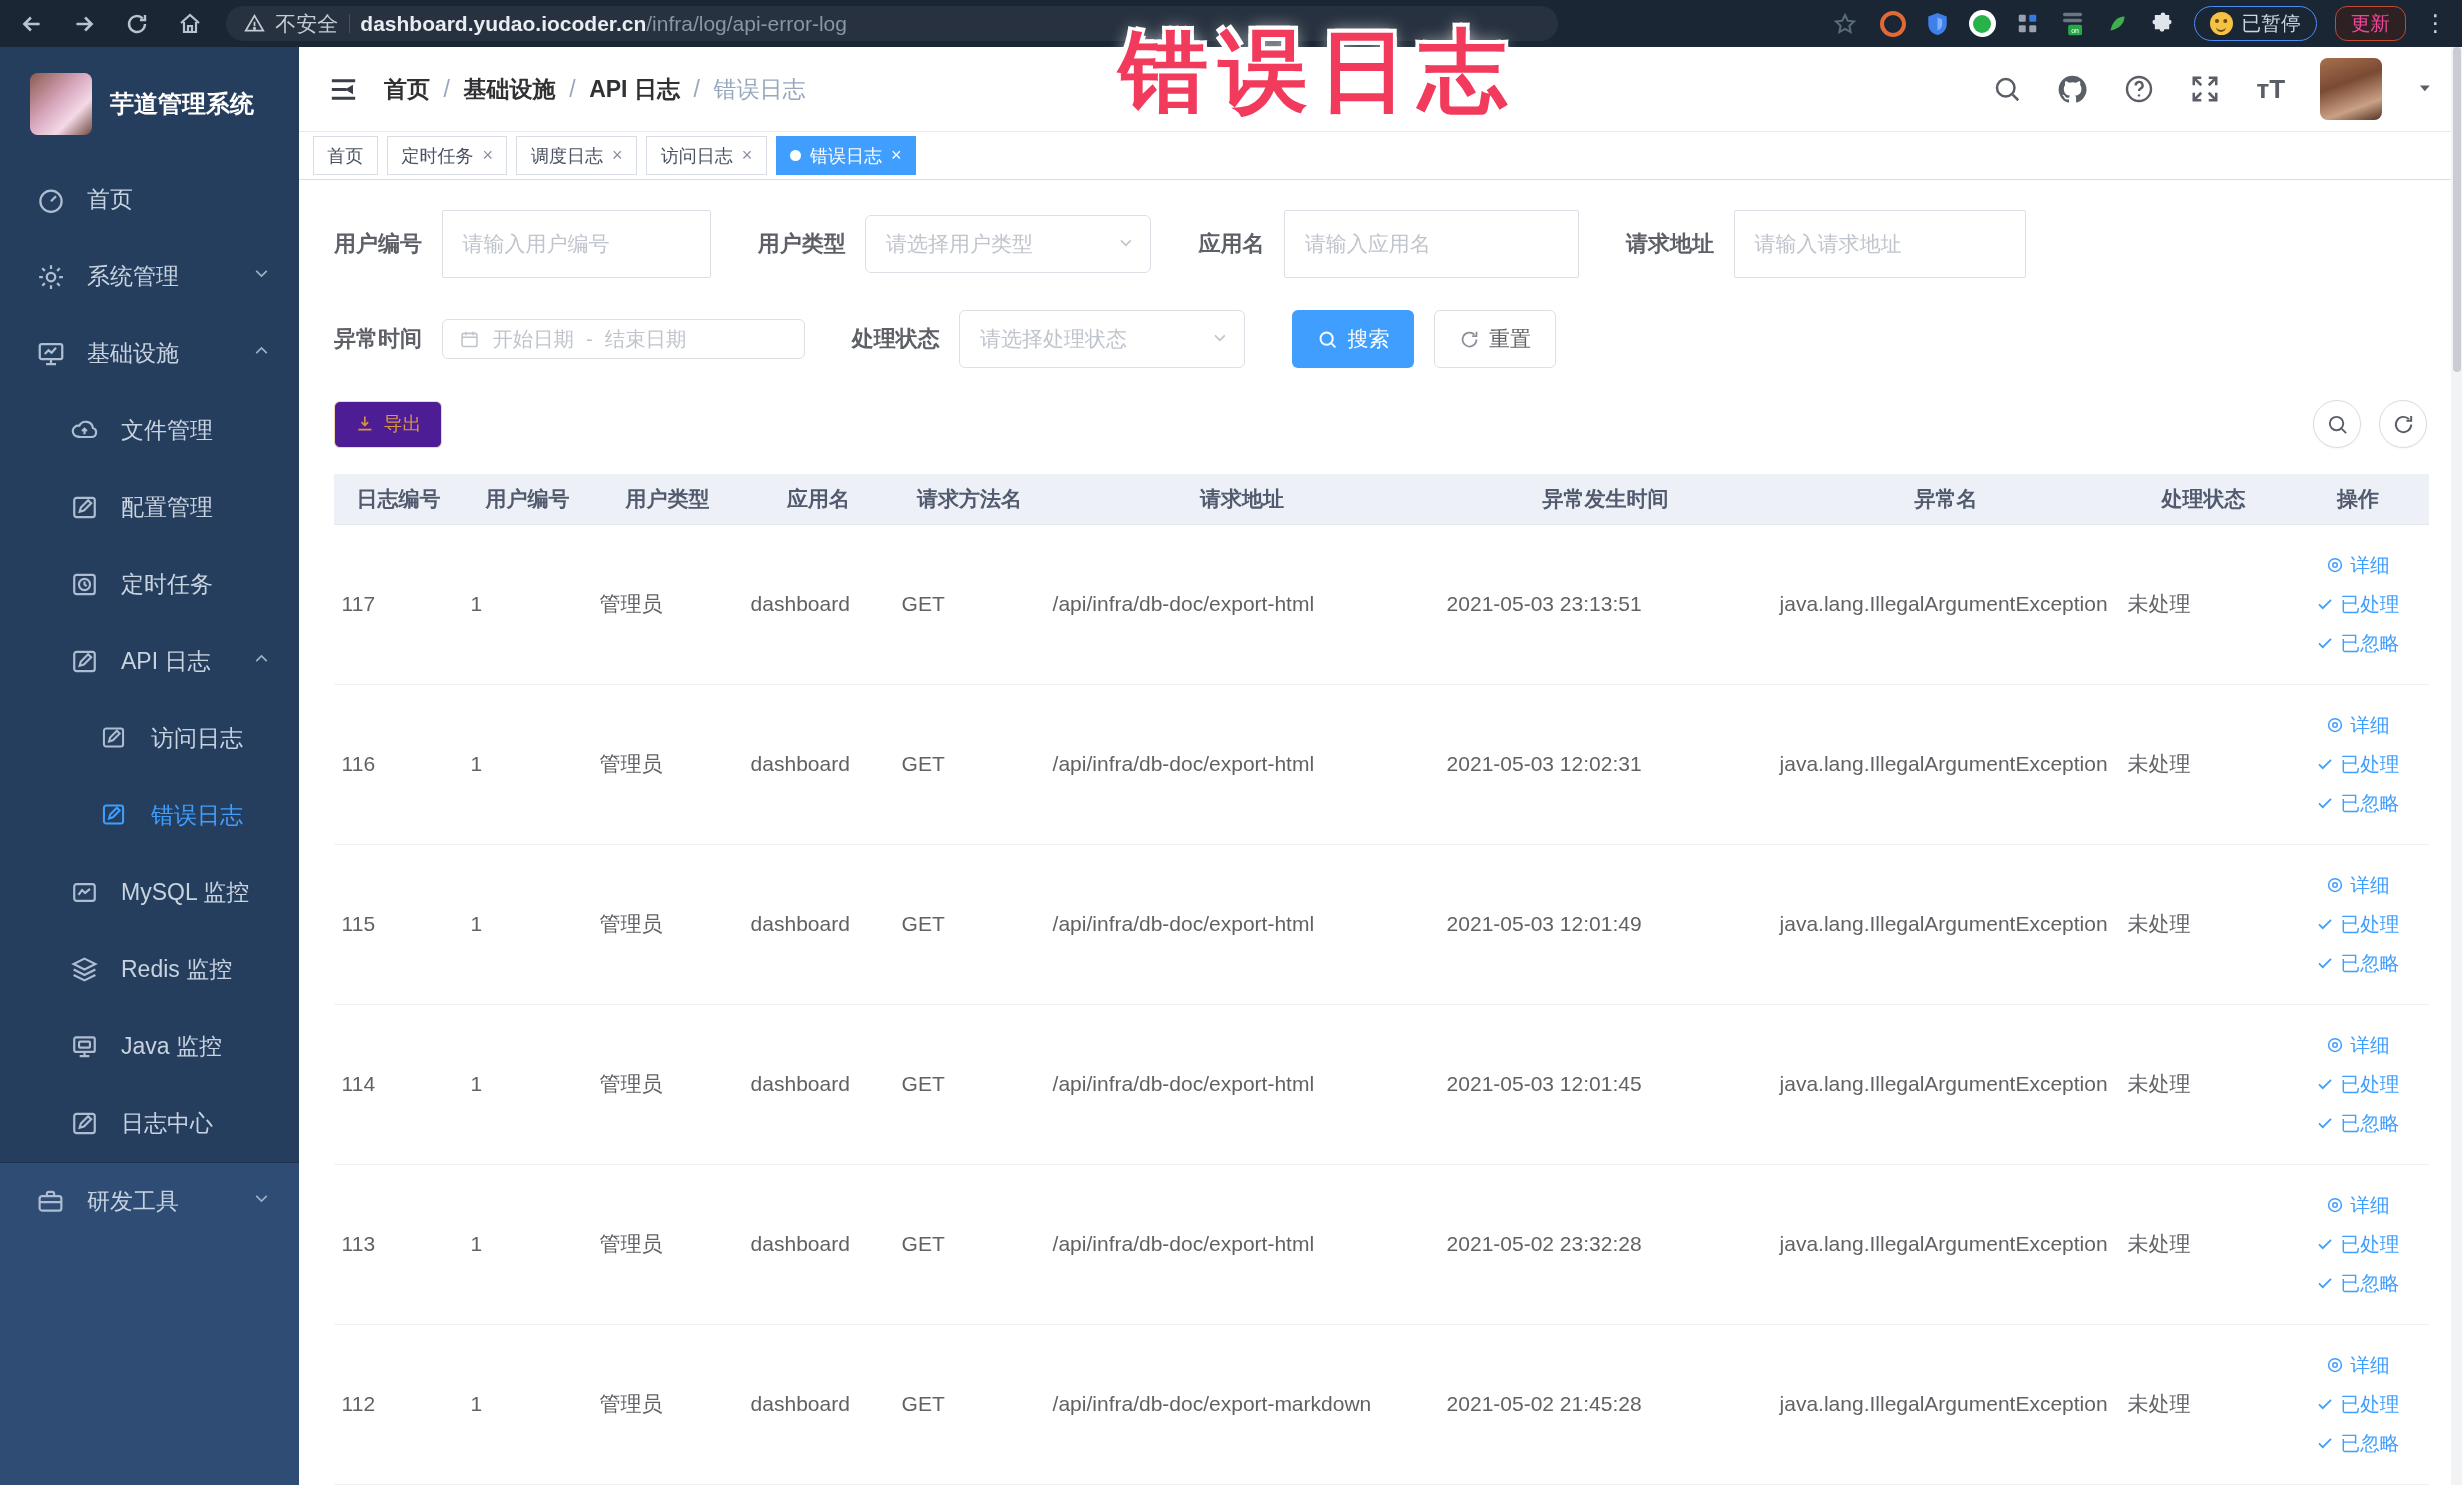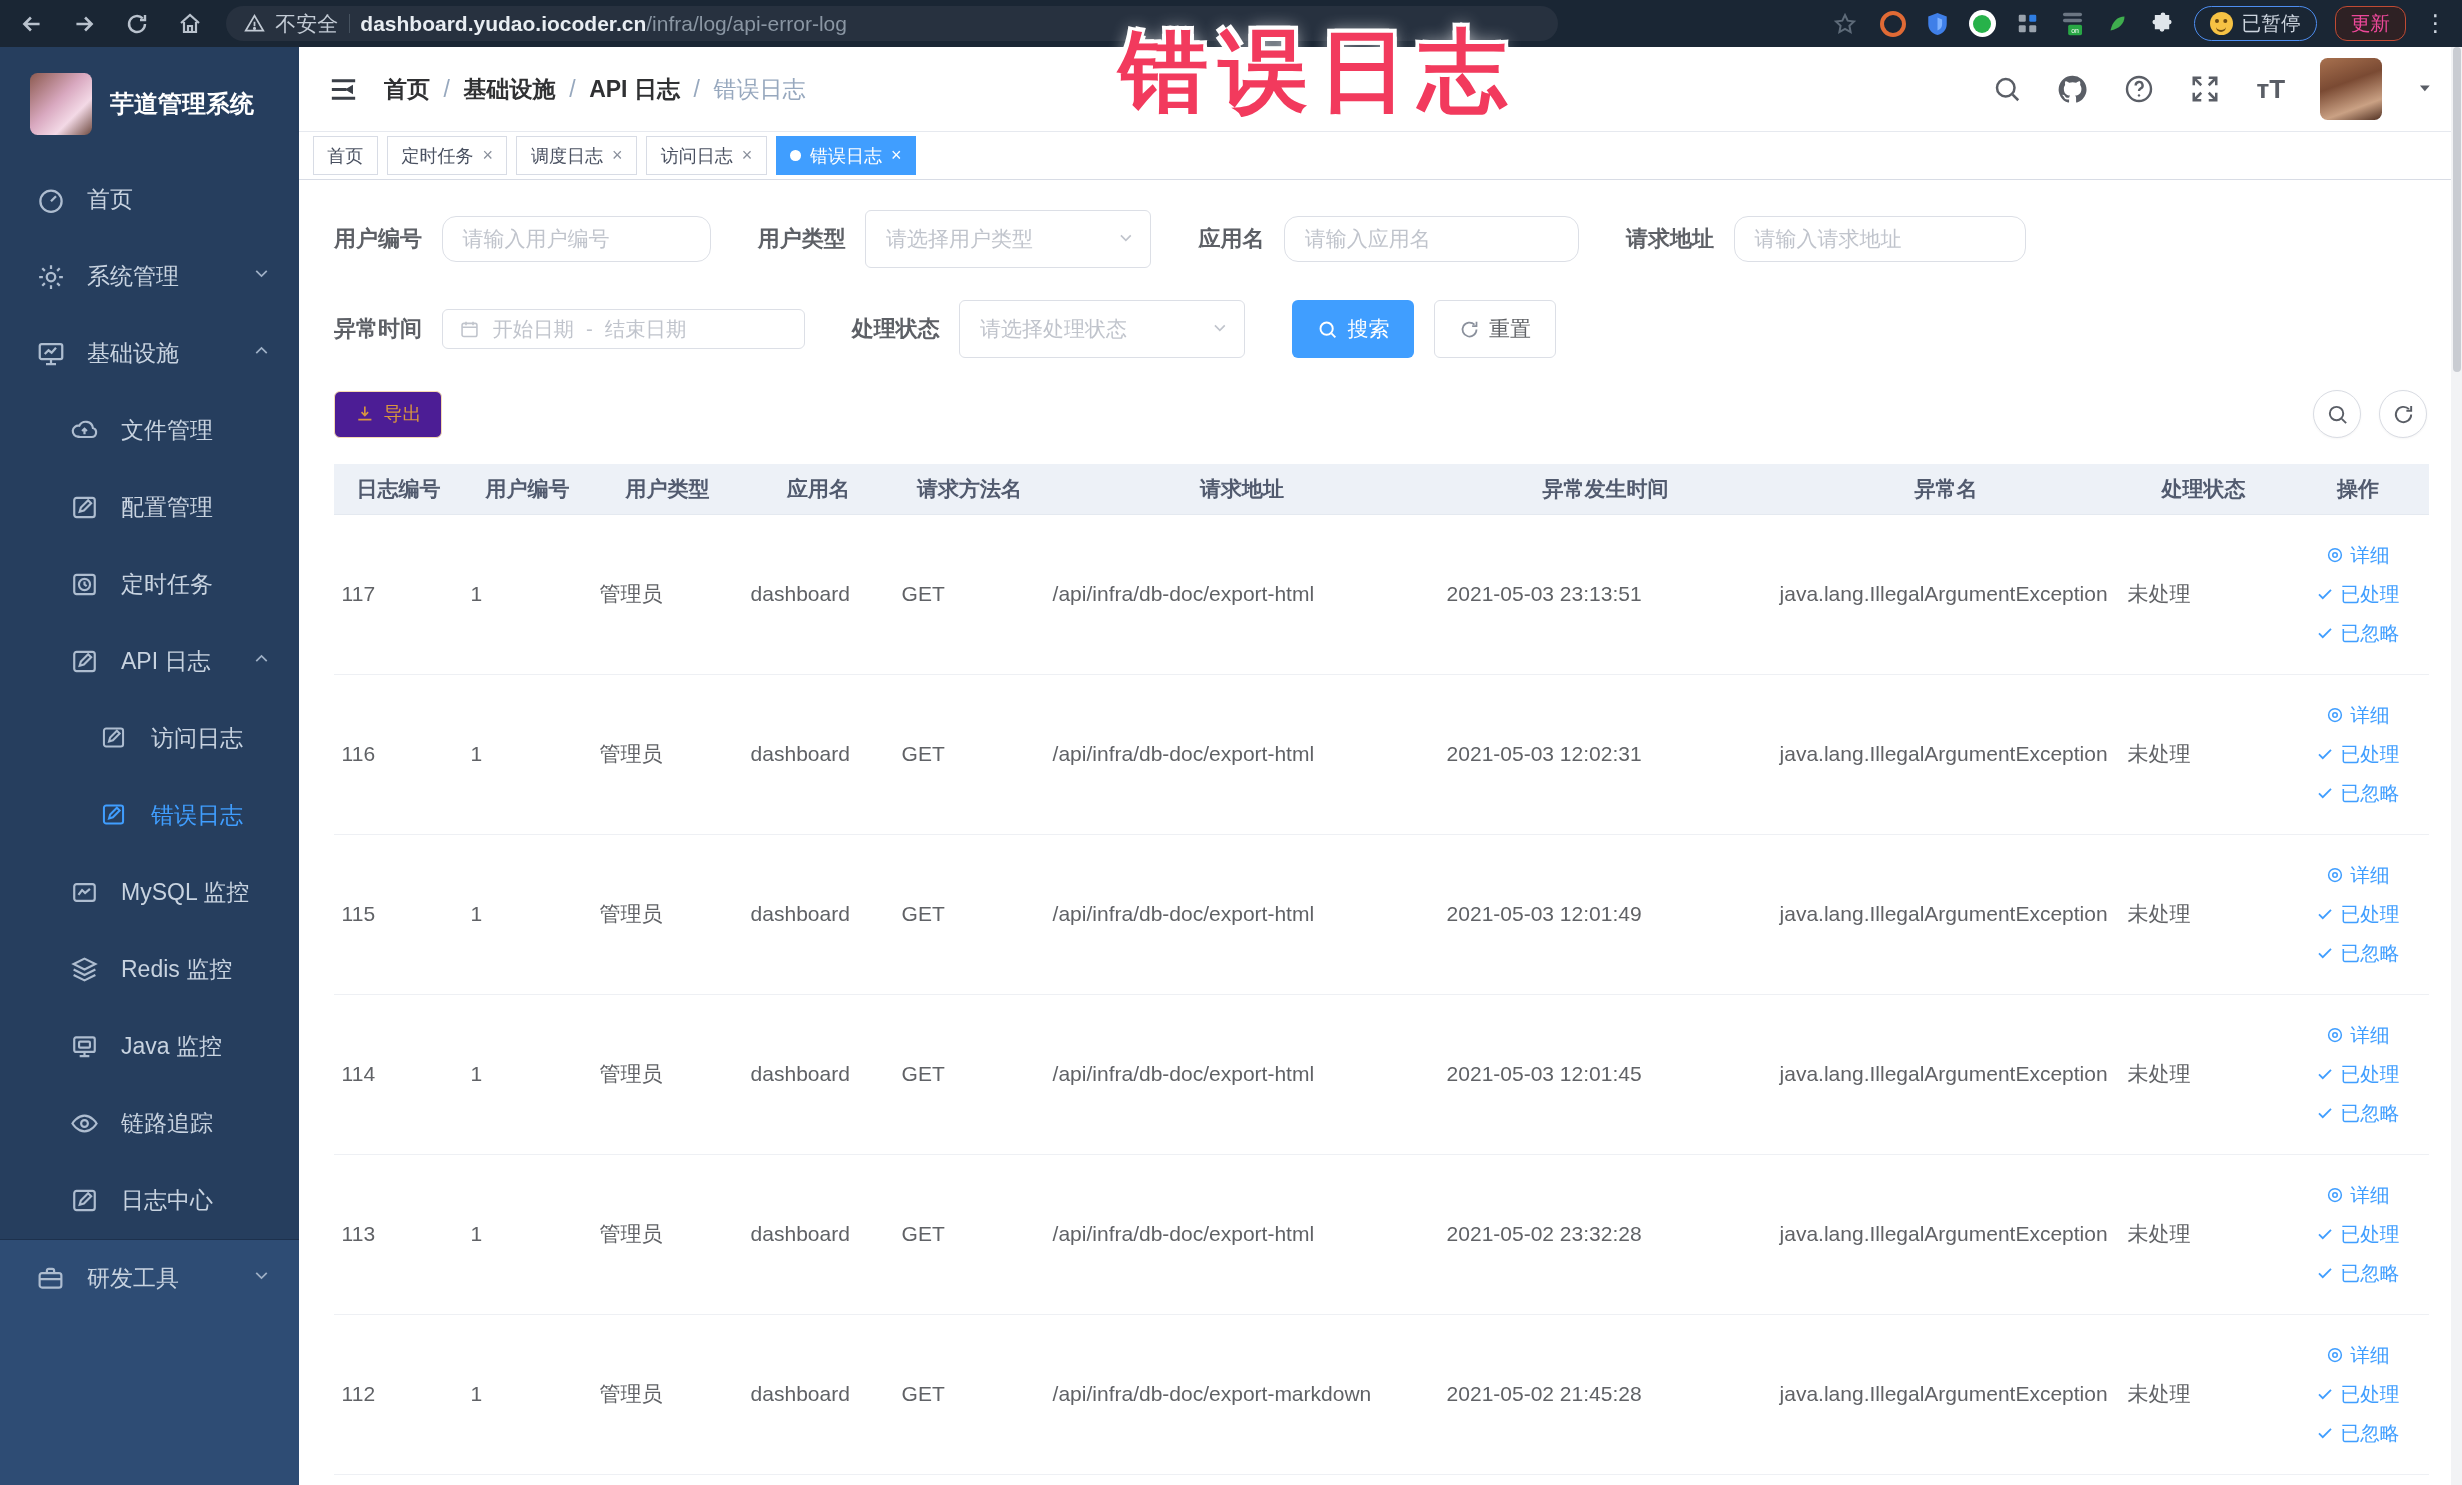--- a/index.html
+++ b/index.html
@@ -74,21 +74,21 @@
   .tag.active { background:#409eff; border-color:#409eff; color:#fff; }
   .tag.active .x { color:#fff; }
   .tag .dot { width:10.6px; height:10.6px; border-radius:50%; background:#fff; }
 
   .content { flex:1; padding:30px 35px 0 35px; background:#fff; overflow:hidden; }
 
   
   .f-row { display:flex; align-items:center; margin-bottom:32px; }
   .f-group { display:flex; align-items:center; margin-right:47px; }
   .f-label { font-size:22px; font-weight:bold; color:#5d6066; margin-right:19.7px; white-space:nowrap; }
-  .inp { height:46px; border:0.8px solid #dcdfe6; border-radius:14px; background:#fff;
+  .inp { height:68px; border:0.8px solid #dcdfe6; border-radius:2px; background:#fff;
     font-size:21px; color:#0c4a6e; padding:0 19.7px; outline:none;
     font-family:"Liberation Sans","DejaVu Sans",sans-serif; }
   .inp::placeholder { color:#c0c4cc; opacity:1; }
   .sel { height:58px; border:0.8px solid #dcdfe6; border-radius:6px; background:#fff;
     display:flex; align-items:center; padding:0 15px 0 19.7px; cursor:pointer; }
   .sel .ph { font-size:21px; color:#c0c4cc; }
   .sel .chev-d { margin-left:auto; color:#c0c4cc; }
   .drange { width:363px; height:40px; border:0.8px solid #dcdfe6; border-radius:6px;
     display:flex; align-items:center; padding:0 16.7px; gap:12px; background:#fff; cursor:pointer; }
   .drange .ph { font-size:20.4px; color:#c0c4cc; }
@@ -320,27 +320,20 @@
               </svg></span>
           <span>Redis 监控</span>
         </div>
         <div class="m-item sub">
           <span class="ic"><svg viewBox="0 0 24 24" fill="none" stroke="currentColor" stroke-width="1.8" width="29" height="29">
                 <rect x="3.5" y="4.5" width="17" height="12" rx="1.5"></rect>
                 <rect x="7.5" y="8" width="9" height="5" rx="0.8"></rect>
                 <path d="M12 16.5V20M8 20h8"></path>
               </svg></span>
           <span>Java 监控</span>
-        </div>
-        <div class="m-item sub">
-          <span class="ic"><svg viewBox="0 0 24 24" fill="none" stroke="currentColor" stroke-width="1.8" width="29" height="29">
-                <path d="M2 12s4-6.5 10-6.5S22 12 22 12s-4 6.5-10 6.5S2 12 2 12z"></path>
-                <circle cx="12" cy="12" r="2.8"></circle>
-              </svg></span>
-          <span>链路追踪</span>
         </div>
         <div class="m-item sub">
           <span class="ic"><svg viewBox="0 0 24 24" fill="none" stroke="currentColor" stroke-width="1.8" width="29" height="29">
                 <rect x="3.5" y="4" width="17" height="16" rx="2"></rect>
                 <path d="M8 15.5l1-3.5 6-6 2.5 2.5-6 6-3.5 1z"></path>
               </svg></span>
           <span>日志中心</span>
         </div>
       </div>
 

